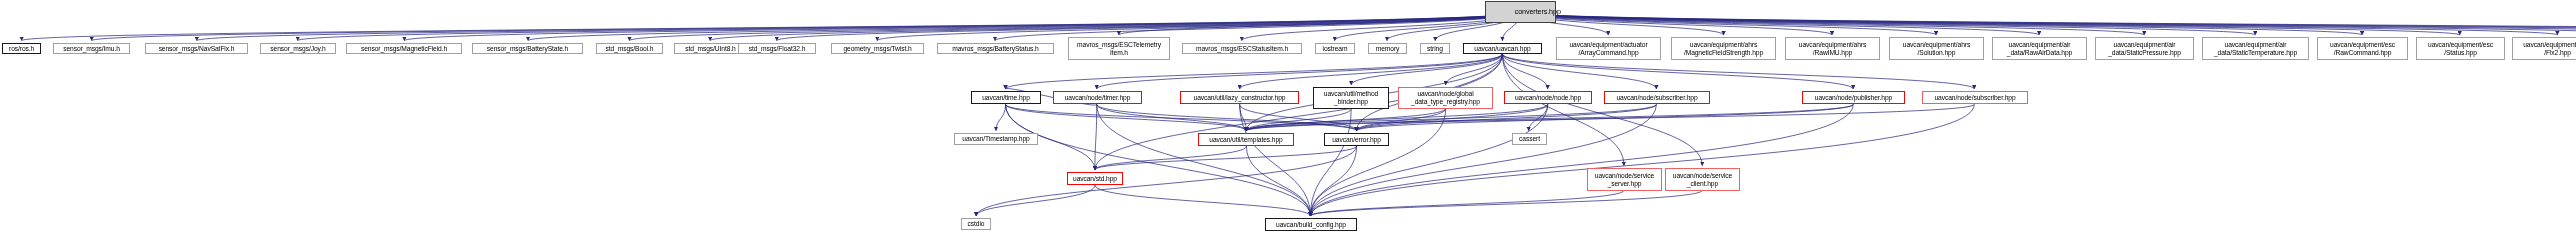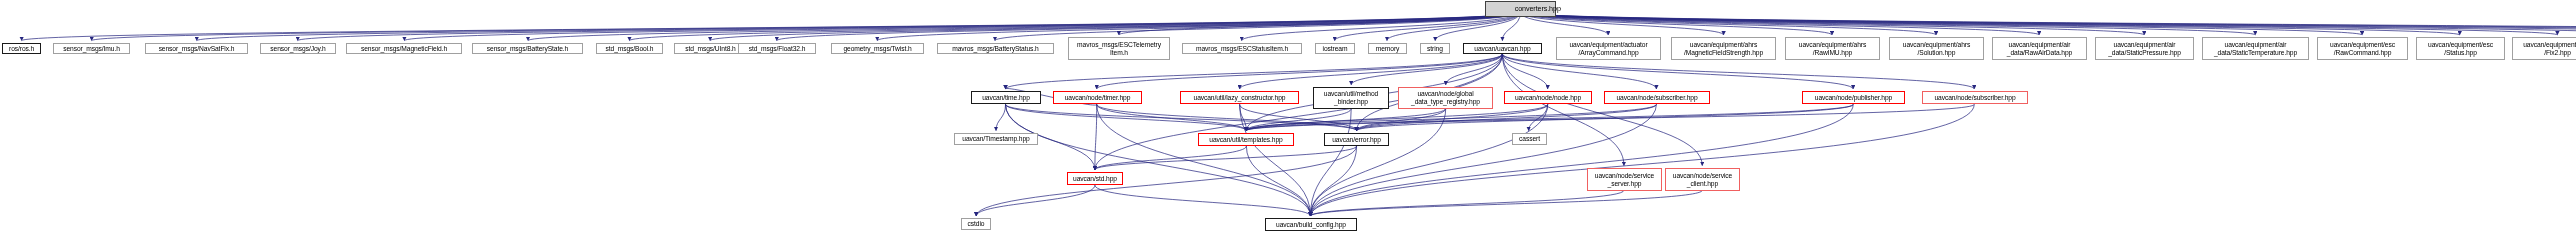--- a/index.html
+++ b/index.html
@@ -127,21 +127,21 @@
         <path d="M 2633.5 284 C 2633.5 309.3, 2125.5 309.3, 2125.5 330" marker-end="url(#arrow)"></path>
         <path d="M 2633.5 284 C 2633.5 358.8, 2544 358.8, 2544 420" marker-end="url(#arrow)"></path>
         <path d="M 2633.5 284 C 2633.5 358.8, 1895 358.8, 1895 420" marker-end="url(#arrow)"></path>
         <path d="M 2125.5 360 C 2125.5 393, 2544 393, 2544 420" marker-end="url(#arrow)"></path>
         <path d="M 2125.5 360 C 2125.5 393, 1895 393, 1895 420" marker-end="url(#arrow)"></path>
         <path d="M 3152.5 370 C 3152.5 397.5, 2544 397.5, 2544 420" marker-end="url(#arrow)"></path>
         <path d="M 3304.5 370 C 3304.5 397.5, 2544 397.5, 2544 420" marker-end="url(#arrow)"></path>
       </g>
   </svg>
   <div id="node-layer">
-      <div class="node root" style="left: 1485px; top: 1px; width: 71px; height: 16px; padding-left: 36px;">converters.hpp</div>
+      <div class="node root" style="left: 1485px; top: 1px; width: 71px; height: 22px; padding-left: 36px;">converters.hpp</div>
       <div class="node bold" style="left: 2.1px; top: 43px; width: 39px; height: 11.3px;">ros/ros.h</div>
       <div class="node plain" style="left: 53px; top: 43px; width: 77px; height: 11.3px;">sensor_msgs/Imu.h</div>
       <div class="node plain" style="left: 145px; top: 43px; width: 103px; height: 11.3px;">sensor_msgs/NavSatFix.h</div>
       <div class="node plain" style="left: 260px; top: 43px; width: 76px; height: 11.3px;">sensor_msgs/Joy.h</div>
       <div class="node plain" style="left: 346px; top: 43px; width: 116px; height: 11.3px;">sensor_msgs/MagneticField.h</div>
       <div class="node plain" style="left: 472px; top: 43px; width: 111px; height: 11.3px;">sensor_msgs/BatteryState.h</div>
       <div class="node plain" style="left: 596px; top: 43px; width: 67px; height: 11.3px;">std_msgs/Bool.h</div>
       <div class="node plain" style="left: 674px; top: 43px; width: 73px; height: 11.3px;">std_msgs/UInt8.h</div>
       <div class="node plain" style="left: 738px; top: 43px; width: 78px; height: 11.3px;">std_msgs/Float32.h</div>
       <div class="node plain" style="left: 831px; top: 43px; width: 93px; height: 11.3px;">geometry_msgs/Twist.h</div>

